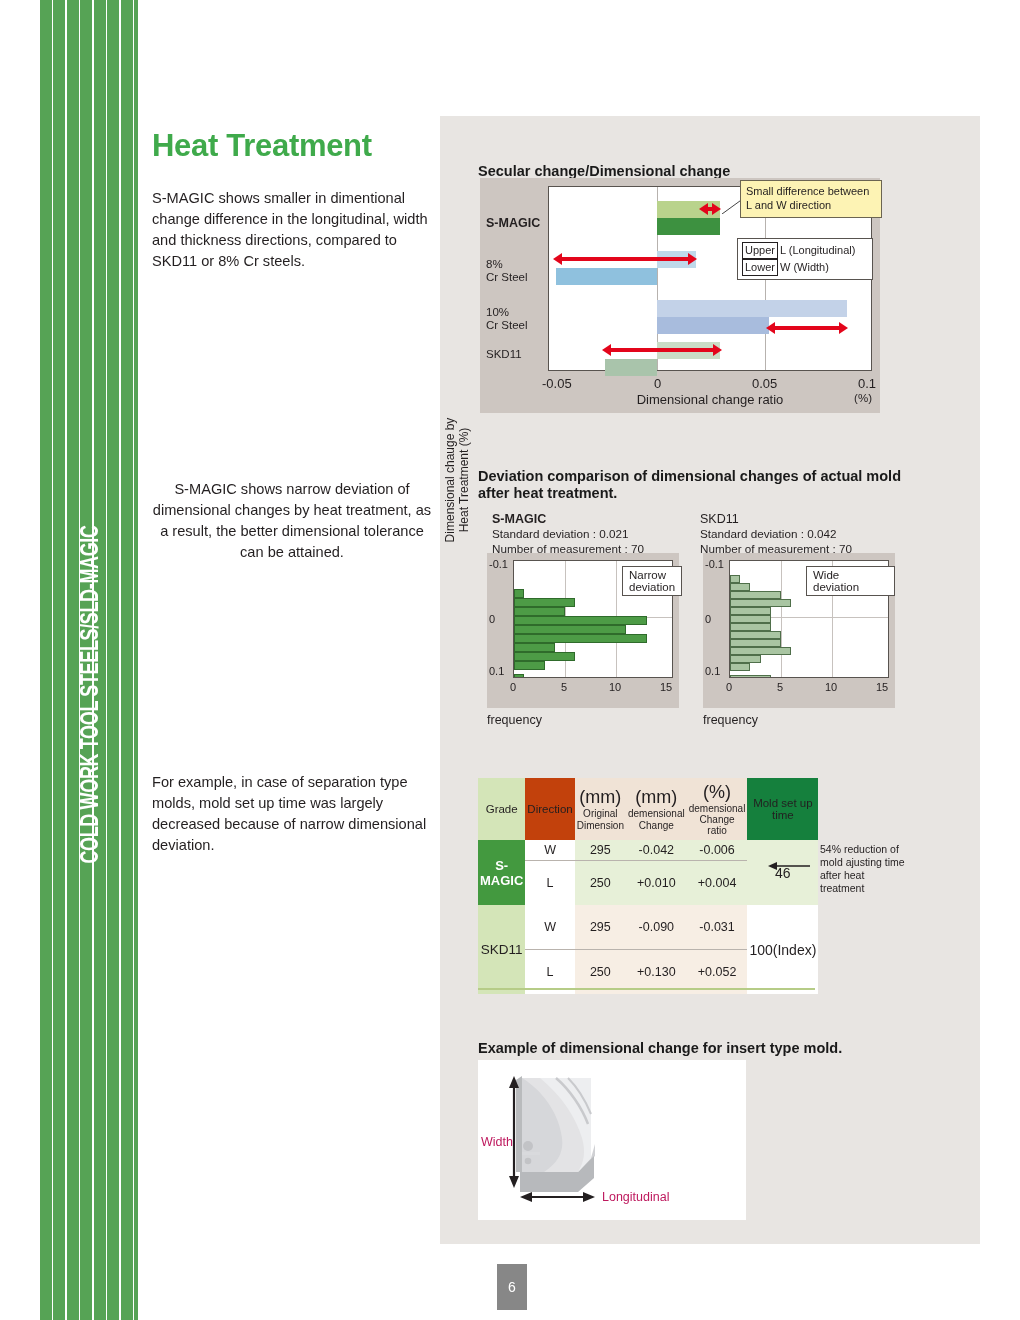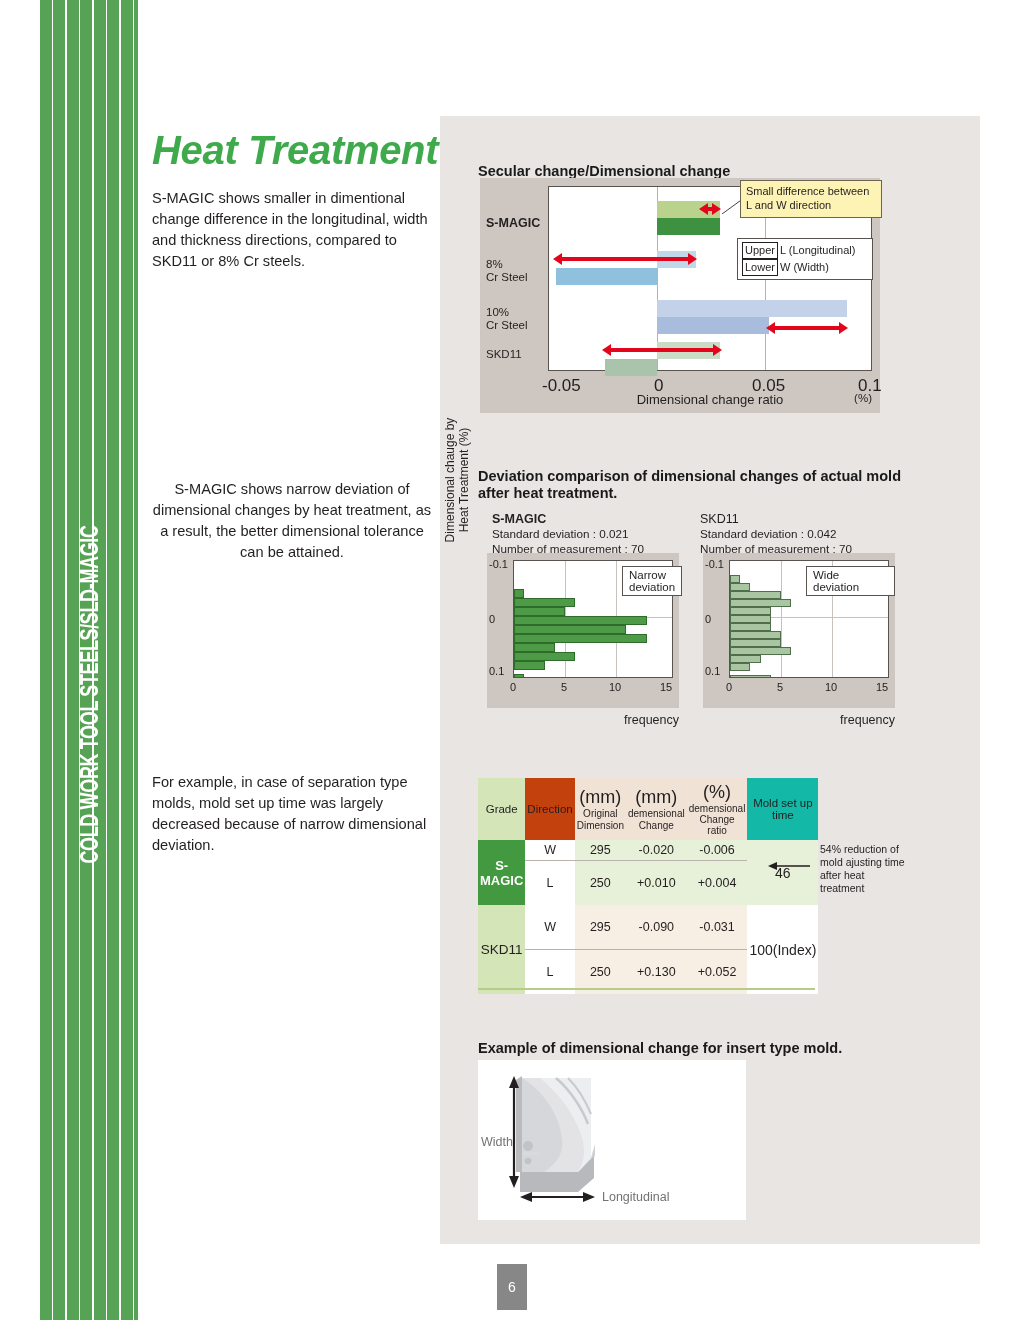--- a/index.html
+++ b/index.html
@@ -54,24 +54,23 @@
     left: 152px;
     width: 280px;
     font-size: 14.6px;
     line-height: 1.45;
     color: #231f20;
   }
   #page-title {
     position: absolute;
     left: 152px;
     top: 128px;
-    font-size: 40px;
+    font-size: 31px;
     font-weight: bold;
     color: #3faa4b;
-    font-style: italic;
     letter-spacing: -0.3px;
   }
   #para-1 { top: 188px; }
   #para-2 { top: 479px; text-align: center; }
   #para-3 { top: 772px; }
 
   
   #right-panel {
     position: absolute;
     left: 440px; top: 116px;
@@ -113,21 +112,21 @@
 
   .c1-gridline {
     position: absolute;
     top: 0; bottom: 0;
     width: 1px;
     background: #b7b2ae;
   }
   .c1-bar { position: absolute; height: 17px; }
   .c1-tick {
     position: absolute;
-    font-size: 17px;
+    font-size: 13px;
     color: #231f20;
     top: 198px;
   }
   #c1-axis-title {
     position: absolute;
     top: 214px; left: 68px; right: 8px;
     text-align: center;
     font-size: 13px;
     color: #231f20;
   }
@@ -236,21 +235,21 @@
     font-size: 11.5px;
     padding: 2px 6px;
     color: #231f20;
     z-index: 4;
   }
   .freq-label {
     position: absolute;
     top: 713px;
     font-size: 12.5px;
     color: #231f20;
-    text-align: right;
+    text-align: left;
   }
   #hist-ytitle {
     position: absolute;
     left: 443px; top: 555px;
     width: 150px; height: 18px;
     transform: rotate(-90deg);
     transform-origin: left top;
     font-size: 12px;
     color: #231f20;
     line-height: 1.2;
@@ -271,21 +270,21 @@
     border: 0;
     text-align: center;
     vertical-align: middle;
     padding: 3px 2px;
   }
   .th-grade  { background: #d4e5b8; width: 74px; height: 56px; }
   .th-dir    { background: #c2410c; width: 40px; }
   .th-orig   { background: #f0e3d6; width: 52px; }
   .th-chg    { background: #f0e3d6; width: 52px; }
   .th-ratio  { background: #f0e3d6; width: 50px; }
-  .th-mold   { background: #14b8a6; width: 69px; }
+  .th-mold   { background: #15803d; width: 69px; }
   .unit-big  { font-size: 18px; display: block; }
   .unit-sub  { font-size: 10px; display: block; line-height: 1.12; }
 
   .cell-smagic {
     background: #43993f; color: #ffffff;
     font-weight: bold; font-size: 13px;
   }
   .cell-skd { background: #d4e5b8; font-size: 13.5px; }
   .g-light { background: #e7f0d8; }
   .o-light { background: #f7eee4; }
@@ -316,21 +315,21 @@
   
   #mold-fig {
     position: absolute;
     left: 478px; top: 1060px;
     width: 268px; height: 160px;
     background: #ffffff;
   }
   .dim-label {
     position: absolute;
     font-size: 12.5px;
-    color: #737373;
+    color: #be185d;
   }
 
   
   #page-number {
     position: absolute;
     left: 497px; top: 1264px;
     width: 30px; height: 46px;
     background: #878787;
     color: #ffffff;
     font-size: 14px;
@@ -524,21 +523,21 @@
       <span class="unit-big">(%)</span>
       <span class="unit-sub">demensional Change ratio</span>
     </td>
     <td class="th-mold">Mold set up time</td>
   </tr>
 
   <tr>
     <td class="cell-smagic" rowspan="2">S-MAGIC</td>
     <td class="row-sep val">W</td>
     <td class="row-sep val g-light">295</td>
-    <td class="row-sep val g-light">-0.020</td>
+    <td class="row-sep val g-light">-0.042</td>
     <td class="row-sep val g-light">-0.006</td>
     <td class="mold-smagic" rowspan="2">46</td>
   </tr>
   <tr>
     <td class="val" style="height:38px;">L</td>
     <td class="val g-light">250</td>
     <td class="val g-light">+0.010</td>
     <td class="val g-light">+0.004</td>
   </tr>
 

